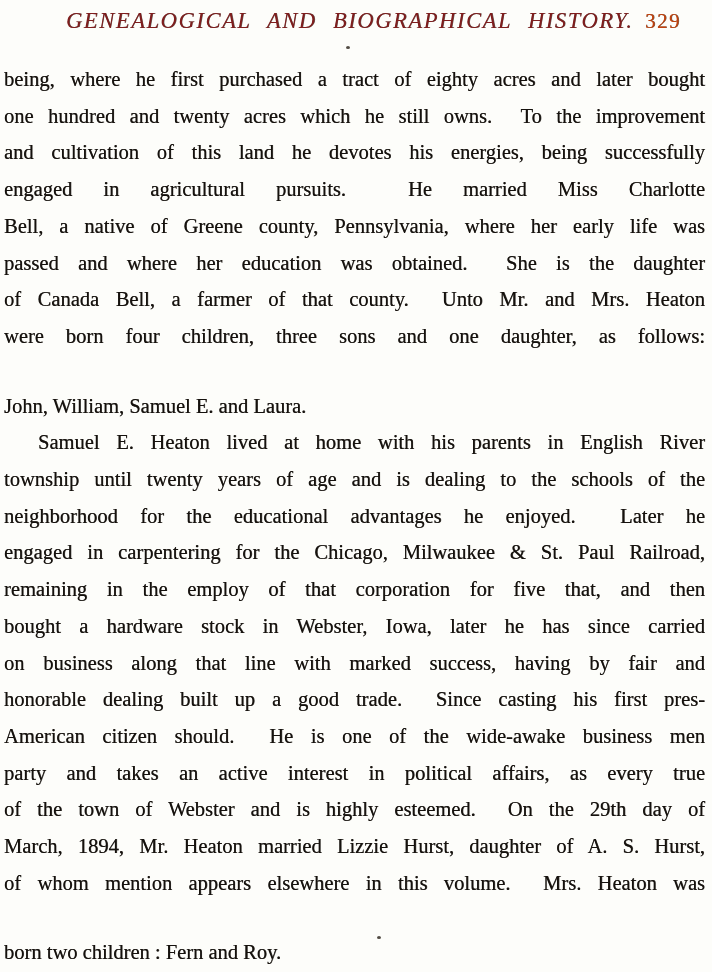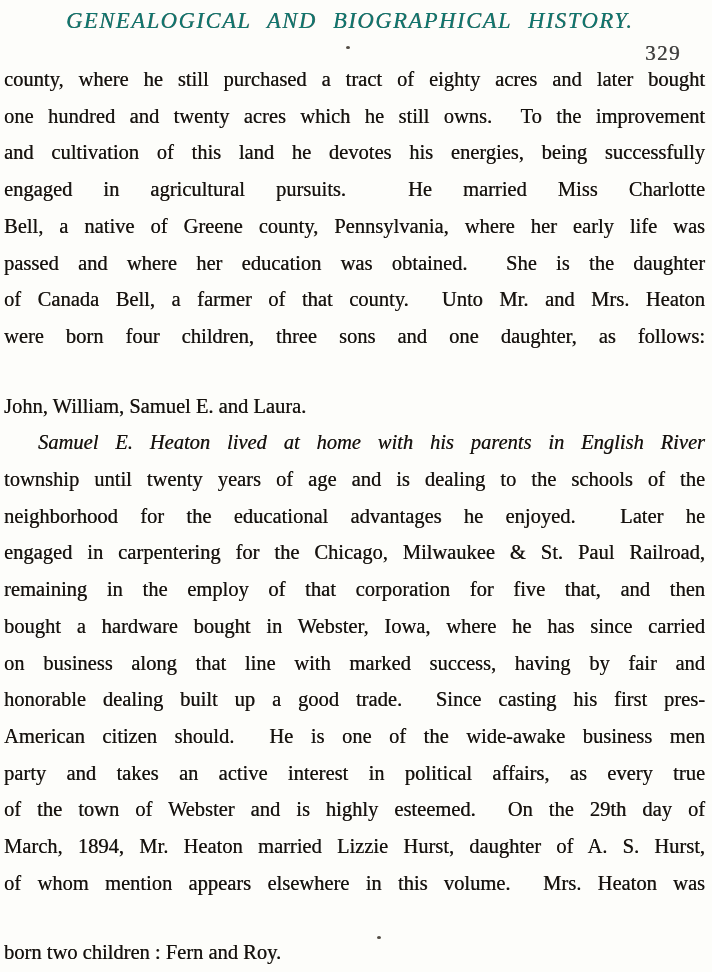--- a/index.html
+++ b/index.html
@@ -26,32 +26,31 @@
   }
   .running-title {
     position: absolute;
     left: 66px;
     top: 2px;
     font-style: italic;
     font-size: 22.5px;
     letter-spacing: 1.6px;
     word-spacing: 9px;
     white-space: nowrap;
-    color: #0f766e;
+    color: #7f1d1d;
     text-shadow: 0.4px 0.3px 0.4px rgba(26,22,16,0.65);
   }
   .page-number {
     position: absolute;
     right: 31px;
     top: 3px;
     font-size: 21px;
     letter-spacing: 1.5px;
-    color: #404040;
+    color: #c2410c;
     text-shadow: 0.4px 0.3px 0.4px rgba(26,22,16,0.65);
-    margin-top: 32px;
   }
   
   .text-body {
     position: absolute;
     top: 61px;
     left: 4px;
     right: 7px;
   }
   .paragraph { margin: 0; }
   .line {
@@ -61,21 +60,20 @@
     text-align-last: justify;
     color: #15110d;
     text-shadow: 0.35px 0.25px 0.35px rgba(21,17,13,0.7);
   }
   .line.para-end {
     text-align-last: left;
     margin-top: 33px;
   }
   .line.indent {
     padding-left: 34px;
-    font-style: italic;
   }
   
   .speck {
     position: absolute;
     background: #332c22;
     border-radius: 50%;
     opacity: 0.85;
   }
   .speck-1 { left: 346px; top: 46px;  width: 4px; height: 3px; }
   .speck-2 { left: 377px; top: 936px; width: 4px; height: 3px; }
@@ -86,37 +84,37 @@
 <div class="page">
 
   <div class="header">
     <div class="running-title">GENEALOGICAL AND BIOGRAPHICAL HISTORY.</div>
     <div class="page-number">329</div>
   </div>
 
   <div class="text-body">
 
   <div class="paragraph">
-        <div class="line">county, where he still purchased a tract of eighty acres and later bought</div>
+        <div class="line">being, where he first purchased a tract of eighty acres and later bought</div>
         <div class="line">one hundred and twenty acres which he still owns.&nbsp; To the improvement</div>
         <div class="line">and cultivation of this land he devotes his energies, being successfully</div>
         <div class="line">engaged in agricultural pursuits.&nbsp; He married Miss Charlotte</div>
         <div class="line">Bell, a native of Greene county, Pennsylvania, where her early life was</div>
         <div class="line">passed and where her education was obtained.&nbsp; She is the daughter</div>
         <div class="line">of Canada Bell, a farmer of that county.&nbsp; Unto Mr. and Mrs. Heaton</div>
         <div class="line">were born four children, three sons and one daughter, as follows:</div>
         <div class="line para-end">John, William, Samuel E. and Laura.</div>
       </div>
       <div class="paragraph">
         <div class="line indent">Samuel E. Heaton lived at home with his parents in English River</div>
         <div class="line">township until twenty years of age and is dealing to the schools of the</div>
         <div class="line">neighborhood for the educational advantages he enjoyed.&nbsp; Later he</div>
         <div class="line">engaged in carpentering for the Chicago, Milwaukee &amp; St. Paul Railroad,</div>
         <div class="line">remaining in the employ of that corporation for five that, and then</div>
-        <div class="line">bought a hardware bought in Webster, Iowa, where he has since carried</div>
+        <div class="line">bought a hardware stock in Webster, Iowa, later he has since carried</div>
         <div class="line">on business along that line with marked success, having by fair and</div>
         <div class="line">honorable dealing built up a good trade.&nbsp; Since casting his first pres-</div>
         <div class="line">American citizen should.&nbsp; He is one of the wide-awake business men</div>
         <div class="line">party and takes an active interest in political affairs, as every true</div>
         <div class="line">of the town of Webster and is highly esteemed.&nbsp; On the 29th day of</div>
         <div class="line">March, 1894, Mr. Heaton married Lizzie Hurst, daughter of A. S. Hurst,</div>
         <div class="line">of whom mention appears elsewhere in this volume.&nbsp; Mrs. Heaton was</div>
         <div class="line para-end">born two children : Fern and Roy.</div>
       </div>
     </div>

